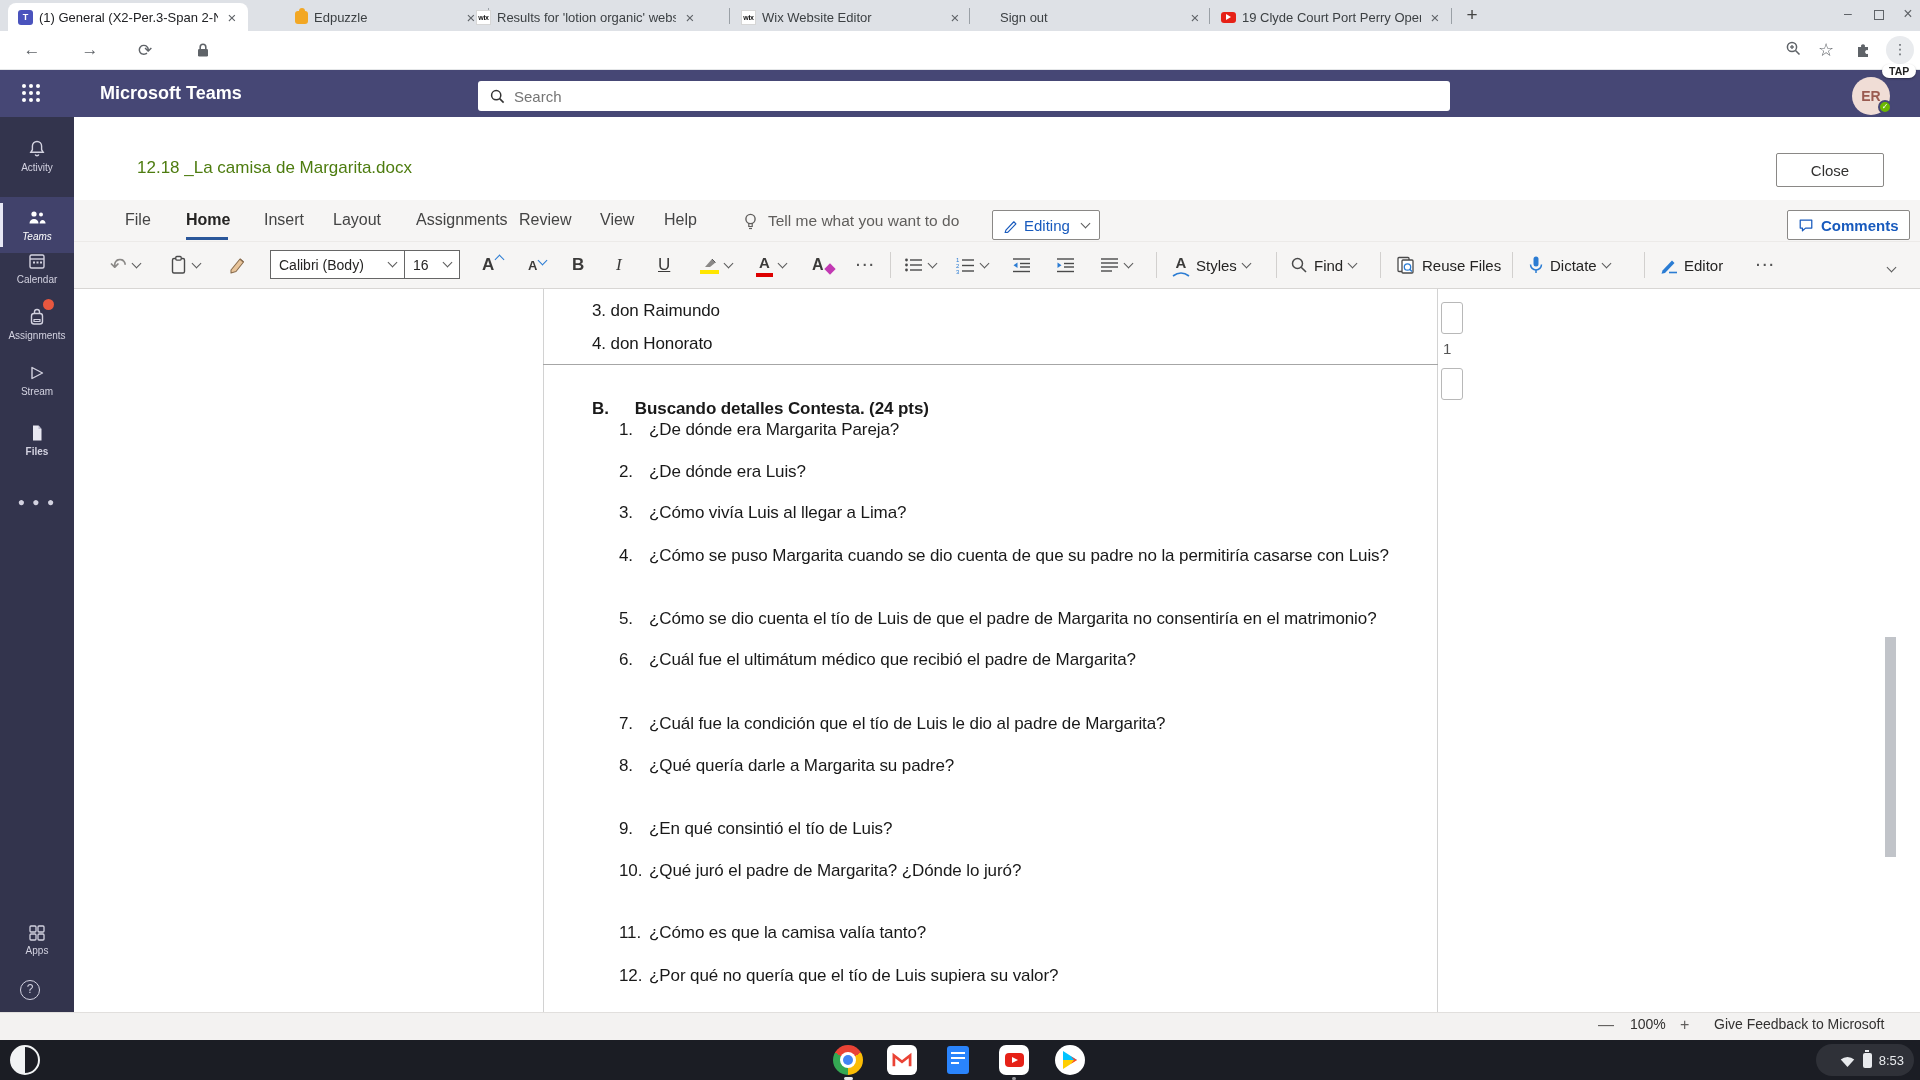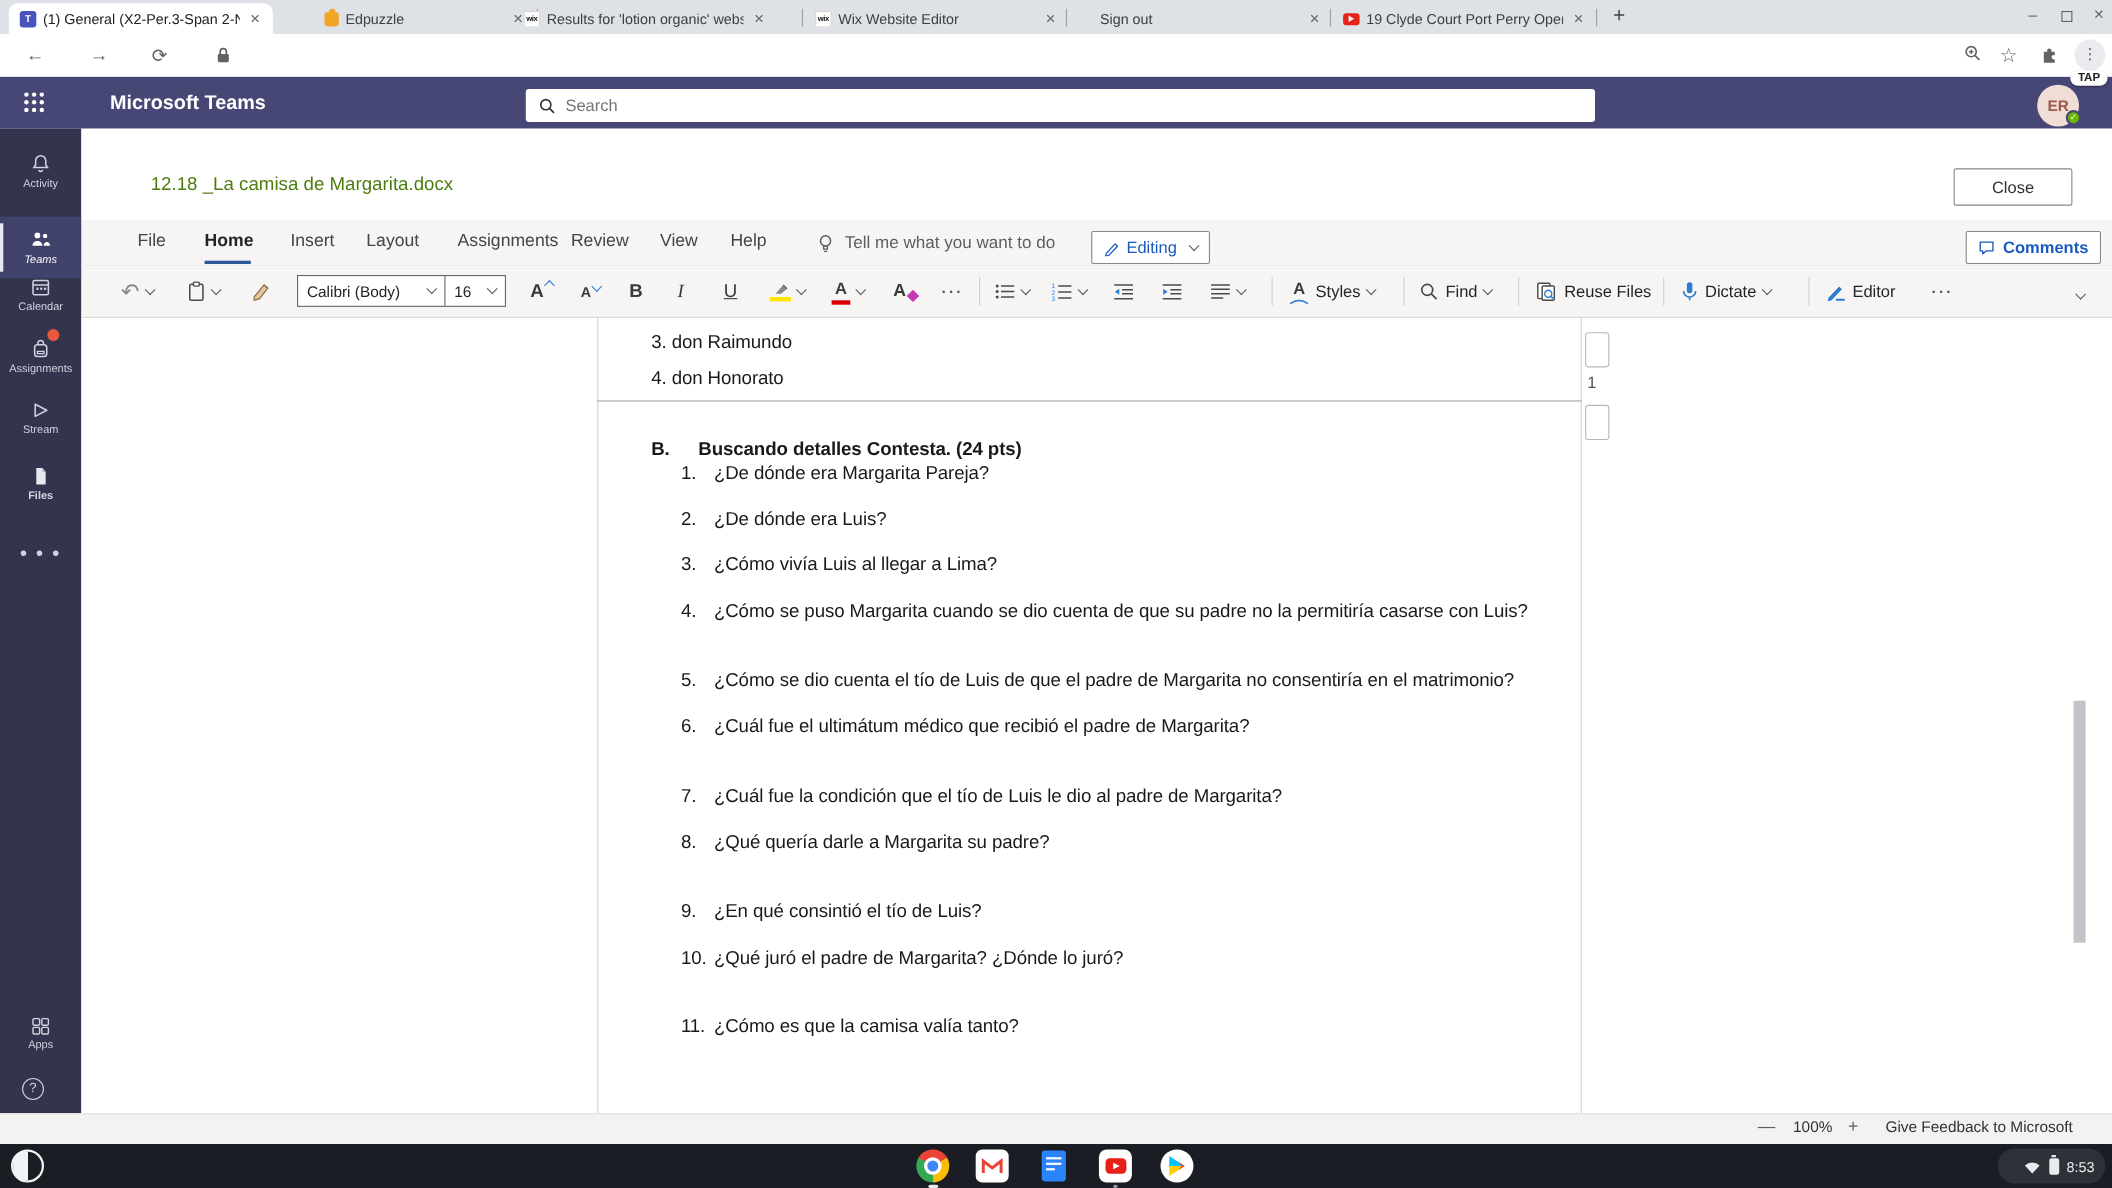--- a/index.html
+++ b/index.html
@@ -583,20 +583,24 @@
       <span>¿En qué consintió el tío de Luis?</span>
     </div>
   <div class="abs qrow" style="top:861px;">
       <span class="qn">10.</span>
       <span>¿Qué juró el padre de Margarita? ¿Dónde lo juró?</span>
     </div>
   <div class="abs qrow" style="top:923px;">
       <span class="qn">11.</span>
       <span>¿Cómo es que la camisa valía tanto?</span>
     </div>
+  <div class="abs qrow" style="top:966px;">
+      <span class="qn">12.</span>
+      <span>¿Por qué no quería que el tío de Luis supiera su valor?</span>
+    </div>
 
   <div class="abs margbox" style="top:302px;"></div>
   <div class="abs pagenum">1</div>
   <div class="abs margbox" style="top:368px;"></div>
   <div class="abs scrollthumb"></div>
 
   <div class="abs statusbar"></div>
   <div class="abs statR zoomsign" style="left:1598px;">—</div>
   <div class="abs statR" style="left:1630px;">100%</div>
   <div class="abs statR zoomsign" style="left:1680px;">+</div>

